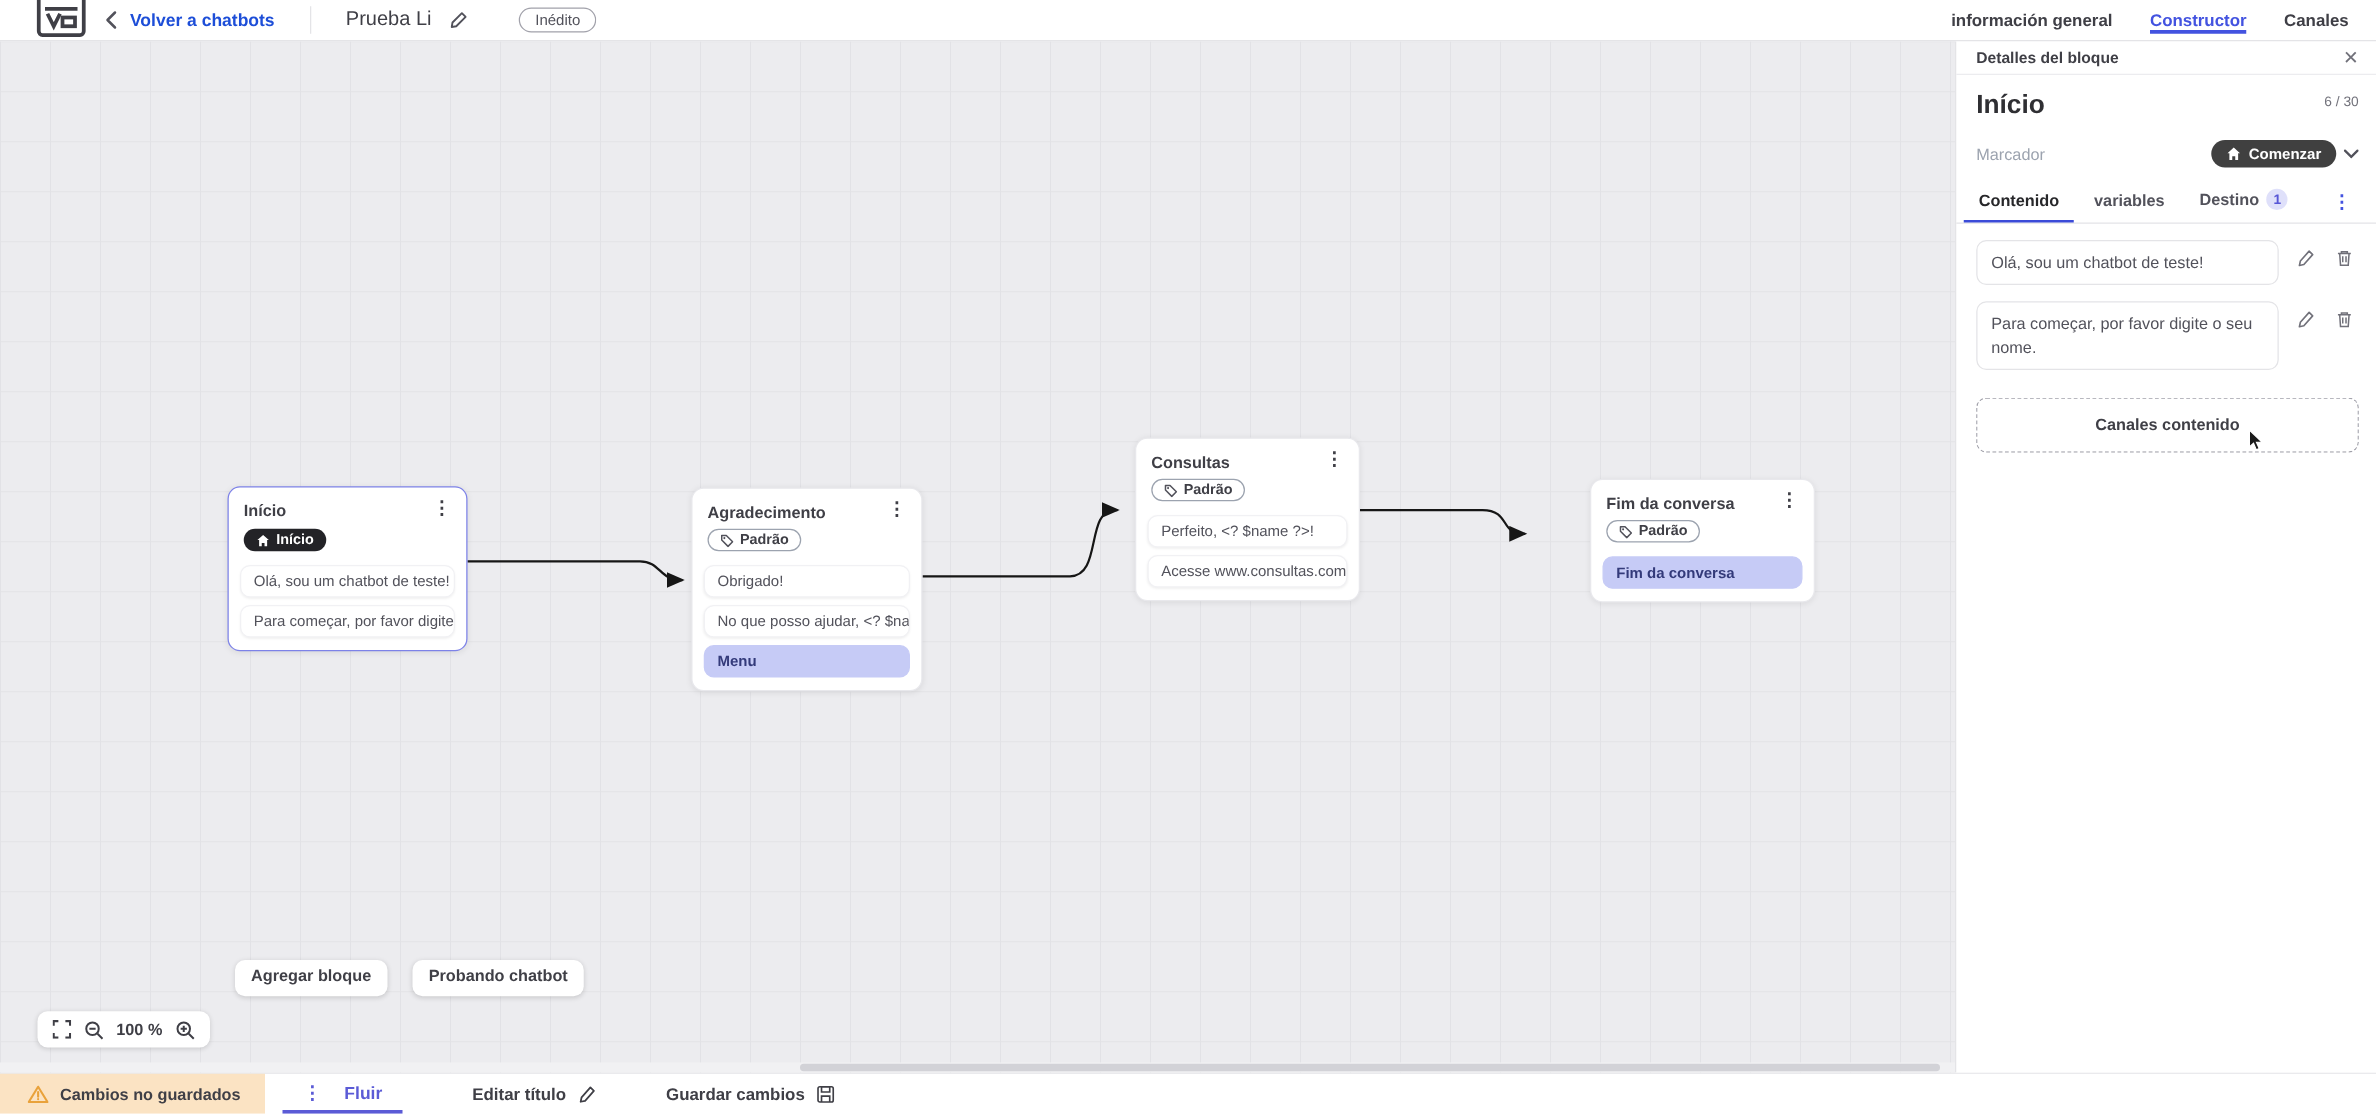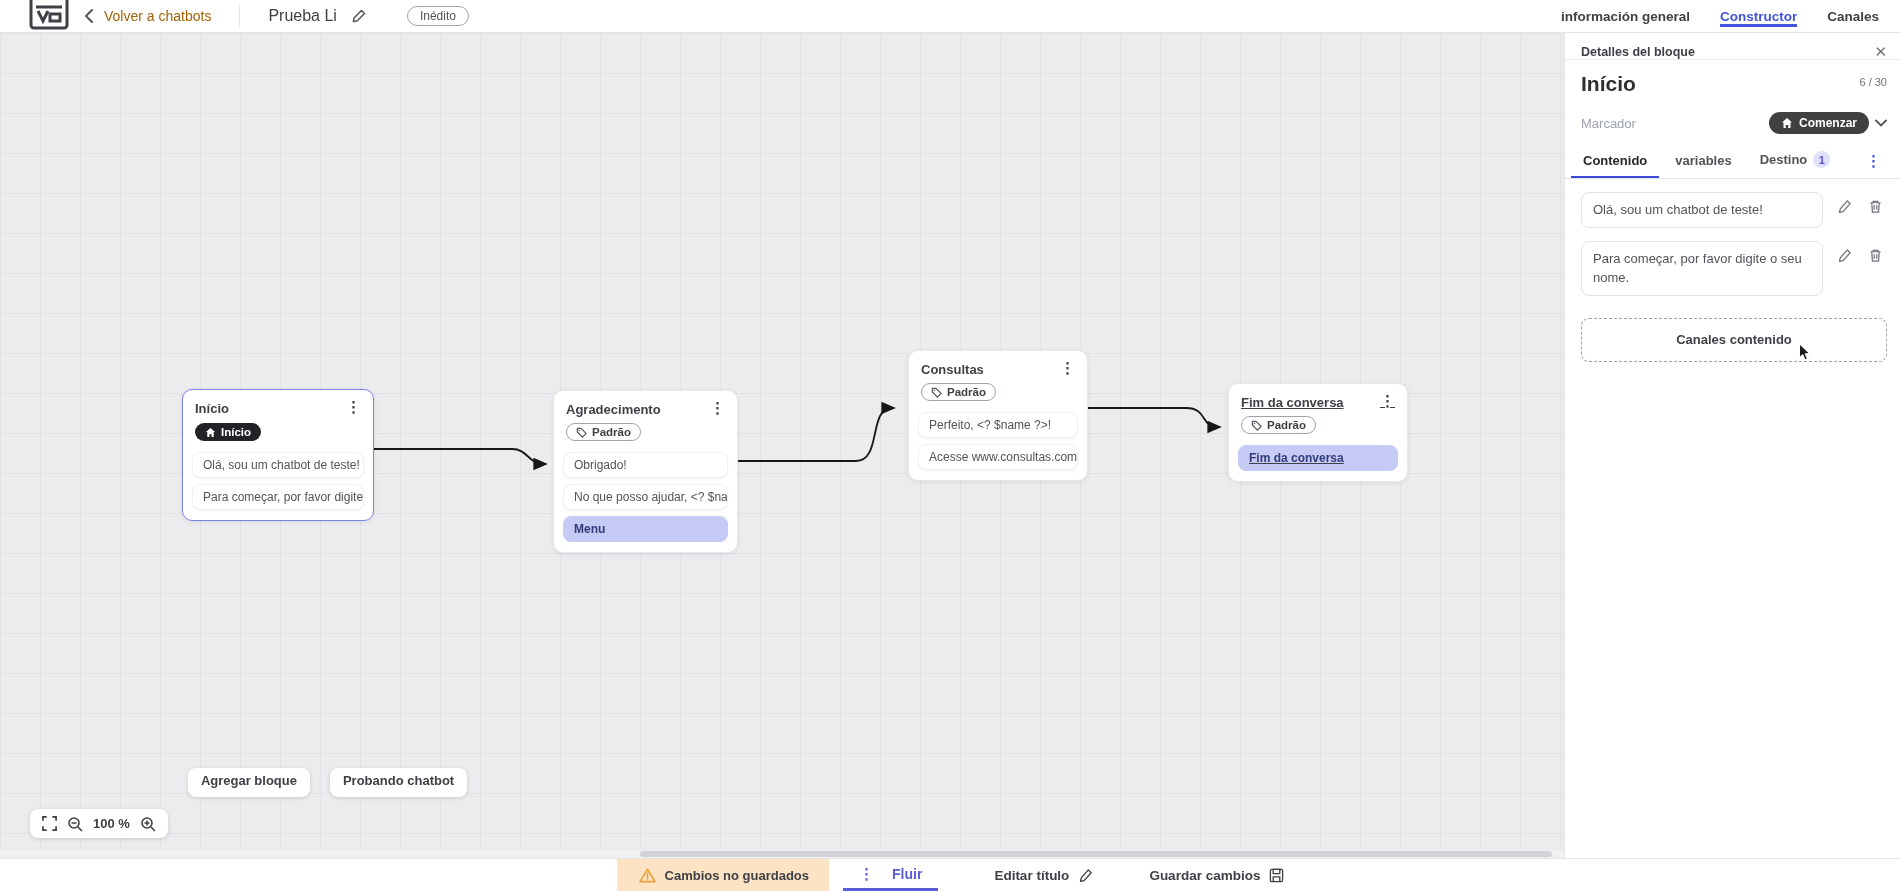--- a/index.html
+++ b/index.html
@@ -5,21 +5,21 @@
   * { margin:0; padding:0; box-sizing:border-box; }
   html,body { width:1901px; height:891px; overflow:hidden; background:#fff;
     font-family:"Liberation Sans", sans-serif; color:#3f3f46; }
 
   
   .topbar { height:33px; width:100%; background:#fff; border-bottom:1px solid #e4e4e7;
     display:flex; align-items:center; position:relative; z-index:10; }
   .topbar-left { display:flex; align-items:center; gap:14px; padding-left:28px; height:100%; overflow:hidden; }
   .logo { width:42px; height:46px; margin-top:-16px; flex:0 0 auto; }
   .back { display:flex; align-items:center; gap:10px; cursor:pointer; }
-  .back-label { font-size:14px; font-weight:400; color:#a16207; }
+  .back-label { font-size:14px; font-weight:700; color:#1d4ed8; }
   .vdiv { width:1px; height:22px; background:#e4e4e7; margin:0 14px; }
   .doc-title { font-size:16px; font-weight:500; color:#3f3f46; }
   .pill-outline { border:1px solid #a1a1aa; border-radius:999px; padding:2px 12px;
     font-size:12px; color:#52525b; margin-left:26px; }
   .topbar-right { margin-left:auto; display:flex; align-items:center; gap:30px; padding-right:22px; height:100%; }
   .top-tab { display:flex; align-items:center; font-size:13.5px; font-weight:700; color:#3f3f46;
     border-bottom:3px solid transparent; padding-top:3px; cursor:pointer; }
   .top-tab.active { color:#4353e0; border-bottom-color:#4353e0; }
 
   
@@ -60,21 +60,21 @@
     font-size:13px; font-weight:700; color:#3f3f46; cursor:pointer; font-family:inherit;flex-direction:column; }
   .icon-btn { display:flex; align-items:center; cursor:pointer; }
 
   
   .hscroll { position:absolute; left:0; right:0; bottom:0; height:8px; background:#f1f1f3; z-index:4; }
   .hscroll-thumb { position:absolute; left:640px; width:912px; top:1px; height:6px;
     background:#d2d2d7; border-radius:4px; }
 
   
   .panel { width:337px; background:#fff; border-left:1px solid #e4e4e7; position:relative; }
-  .panel-head { height:27px; display:flex; align-items:flex-end; justify-content:space-between;
+  .panel-head { height:27px; display:flex; align-items:center; justify-content:space-between;
     padding:0 14px 0 16px; border-bottom:1px solid #ececef; }
   .panel-head-label { font-size:12.5px; font-weight:700; color:#3f3f46; }
   .close-x { color:#71717a; font-size:15px; cursor:pointer; line-height:1; }
   .panel-body { padding:12px 14px 0 16px; }
   .title-row { display:flex; align-items:flex-start; justify-content:space-between; }
   .block-title { font-size:21px; font-weight:700; color:#2f2f33; }
   .char-count { font-size:11px; color:#71717a; margin-top:4px; }
   .marker-row { display:flex; align-items:center; justify-content:space-between; margin:16px 0 10px 0; }
   .marker-label { font-size:13px; color:#9ca3af; }
   .marker-value { display:flex; align-items:center; gap:6px; }
@@ -92,21 +92,21 @@
   .content-box { flex:1; border:1px solid #e4e4e7; border-radius:8px; padding:7px 11px;
     font-size:13px; color:#52525b; line-height:1.5; background:#fff; min-height:32px; }
   .content-icons { display:flex; gap:16px; padding:7px 4px 0 14px; }
   .dashed-btn { margin-top:22px; border:1px dashed #a1a1aa; border-radius:8px; height:44px;
     display:flex; align-items:center; justify-content:center; font-size:13px; font-weight:700;
     color:#3f3f46; cursor:pointer; }
   .cursor { position:absolute; left:233px; top:310px; z-index:5; pointer-events:none; }
 
   
   .bottombar { height:33px; width:100%; background:#fff; border-top:1px solid #e4e4e7;
-    display:flex; align-items:stretch;justify-content:center; }
+    display:flex; align-items:stretch; }
   .unsaved { display:flex; align-items:center; gap:9px; background:#fbe3c3; padding:0 20px 0 22px;
     font-size:13px; font-weight:700; color:#3f3f46; }
   .flow-tab { display:flex; align-items:center; gap:18px; margin-left:14px; padding:0 16px;
     border-bottom:3px solid #5b5bd6; cursor:pointer; }
   .bb-dots { color:#5b5bd6; font-size:15px; font-weight:700; }
   .flow-label { font-size:14px; font-weight:700; color:#5b5bd6; }
   .bb-item { display:flex; align-items:center; gap:9px; margin-left:56px; font-size:13.5px;
     font-weight:700; color:#3f3f46; cursor:pointer; }
 
   svg { display:block; }
@@ -204,21 +204,21 @@
             <circle cx="3.8" cy="3.8" r=".9" fill="#52525b"></circle>
           </svg>
         <span>Padrão</span>
       </span>
       <div class="node-rows">
         <div class="node-row">Perfeito, &lt;? $name ?&gt;!</div>
         <div class="node-row">Acesse www.consultas.com par...</div>
       </div>
     </div>
 
-    <div class="node" style="left:1228px; top:350px; width:180px;text-decoration:underline;">
+    <div class="node" style="left:1272px; top:350px; width:180px;">
       <div class="node-head">
         <span class="node-title">Fim da conversa</span>
         <span class="node-dots">⋮</span>
       </div>
       <span class="badge-tag">
         <svg width="11" height="11" viewBox="0 0 12 12">
             <path d="M1.5 1.5 h4 L11 7 7 11 1.5 5.5 Z" fill="none" stroke="#52525b" stroke-width="1.3" stroke-linejoin="round"></path>
             <circle cx="3.8" cy="3.8" r=".9" fill="#52525b"></circle>
           </svg>
         <span>Padrão</span>

